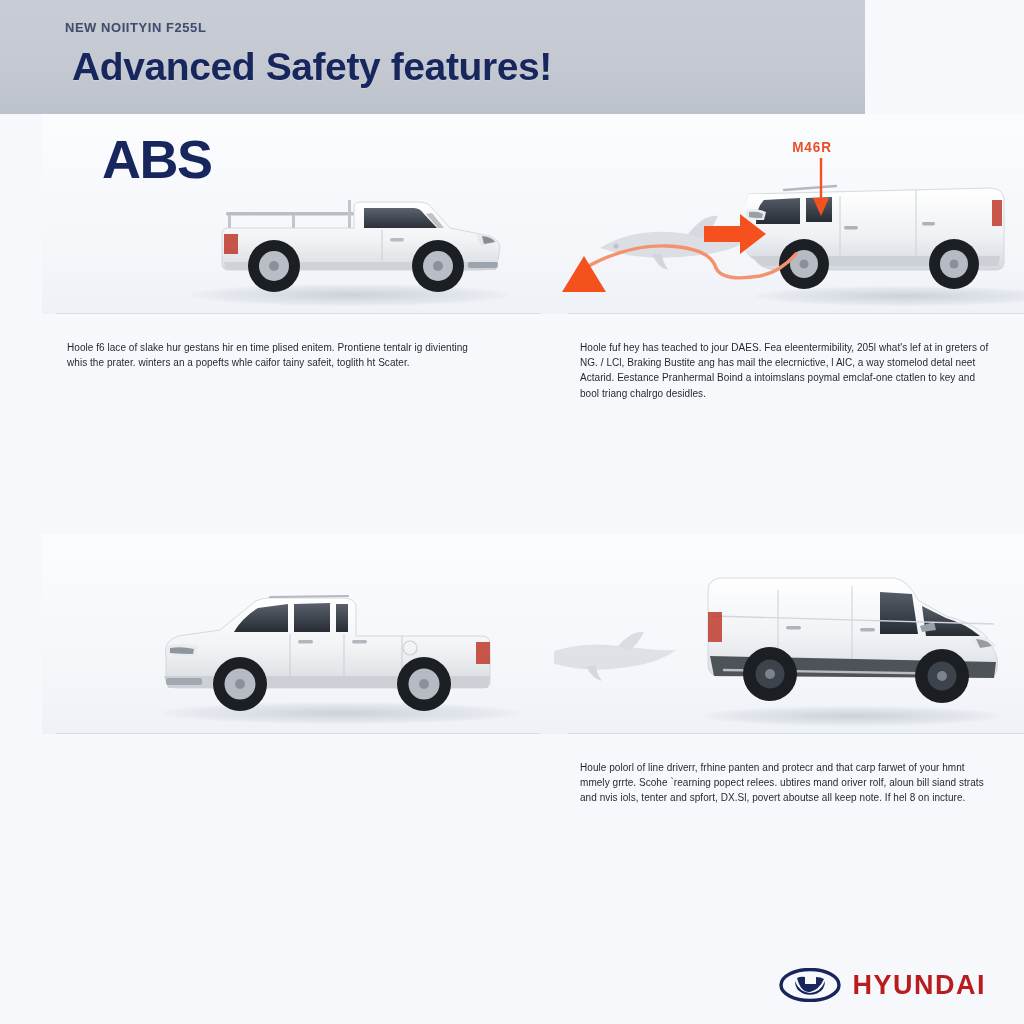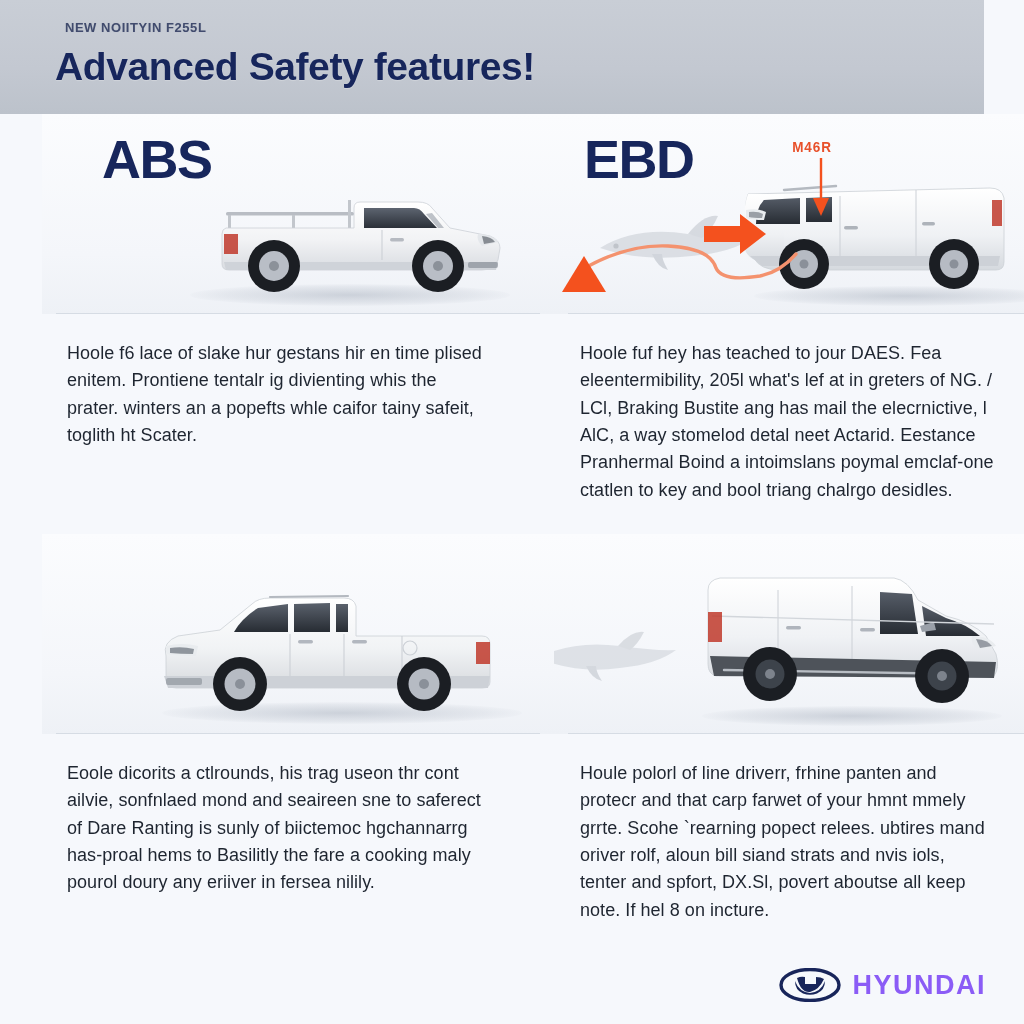--- a/index.html
+++ b/index.html
@@ -6,32 +6,32 @@
   html,body { width:1024px; height:1024px; }
   body {
     font-family:"Liberation Sans", sans-serif;
     background:#f6f8fc;
     position:relative;
     overflow:hidden;
   }
 
   
   #header-band{
-    position:absolute; left:0; top:0; width:984px; height:114px;
+    position:absolute; left:0; top:0; width:865px; height:114px;
     background:linear-gradient(180deg,#c9ced6 0%,#c3c8d1 60%,#bcc2cb 100%);
   }
   #overline{
     position:absolute; left:62px; top:20px;
     font-size:13.5px; font-weight:700; letter-spacing:0.6px;
     color:#243058; opacity:.82;
     transform:scaleX(.96);
     text-shadow:0 0 1px rgba(160,168,180,.8);
   }
   #main-title{
-    position:absolute; left:55px; top:45px;
+    position:absolute; left:72px; top:45px;
     font-size:39px; font-weight:700; letter-spacing:-0.4px;
     color:#17265c;
     text-shadow:0 1px 1px rgba(255,255,255,.25);
   }
 
   
   #grid{
     position:absolute; left:0; top:114px; width:1024px; height:840px;
     display:grid;
     grid-template-columns:1fr 1fr;
@@ -47,21 +47,21 @@
     position:absolute; left:14px; right:14px; bottom:0; height:1px;
     background:rgba(170,180,196,.35);
   }
   .quad-code{
     position:absolute; left:60px; top:14px;
     font-size:54px; font-weight:700; letter-spacing:-1.5px;
     color:#17265c; z-index:4;
   }
   .quad-body{
     padding:26px 64px 0 25px;
-    font-size:18px; line-height:1.52; color:#1e2530;
+    font-size:10px; line-height:1.52; color:#1e2530;
     letter-spacing:.05px;
   }
   .quad.right .quad-body{ padding-left:26px; padding-right:72px; }
   .quad.right .quad-code{ left:30px; }
 
   
   .veh{ position:absolute; }
   .shadow-ellipse{
     position:absolute; border-radius:50%;
     background:radial-gradient(ellipse at center, rgba(120,132,150,.30) 0%, rgba(120,132,150,.10) 55%, rgba(120,132,150,0) 75%);
@@ -80,21 +80,21 @@
   #footer{
     position:absolute; left:0; bottom:0; width:1024px; height:70px;
     background:#f6f8fc;
   }
   #hyundai-logo{
     position:absolute; right:38px; bottom:22px;
     display:flex; align-items:center; gap:11px;
   }
   #hyundai-wordmark{
     font-size:27px; font-weight:700; letter-spacing:1.5px;
-    color:#8b5cf6;
+    color:#b91c1c;
     font-family:"Liberation Sans", sans-serif;
   }
 </style>
 </head>
 <body>
 
 <div id="header-band">
   <div id="overline">NEW NOIITYIN F255L</div>
   <h1 id="main-title">Advanced Safety features!</h1>
 </div>
@@ -154,21 +154,20 @@
           <circle cx="256" cy="110" r="5" fill="#8b9199"></circle>
         </g>
       </svg>
       <div class="quad-divider"></div>
     </div>
     <p class="quad-body">Hoole f6 lace of slake hur gestans hir en time plised enitem. Prontiene tentalr ig divienting whis the prater. winters an a popefts whle caifor tainy safeit, toglith ht Scater.</p>
   </section>
 
   <section class="quad right">
     <div class="quad-media">
-      <div class="quad-code">EBD</div>
 
       <div id="ebd-label" style="left:236px;top:24px;">M46R</div>
 
       <svg class="ann" style="left:252px;top:44px;" width="30" height="60" viewBox="0 0 30 60">
         <line x1="15" y1="0" x2="15" y2="44" stroke="#f4511e" stroke-width="2.4"></line>
         <path d="M15 58 L7 40 L23 40 Z" fill="#f4511e"></path>
       </svg>
 
       <div class="shadow-ellipse" style="left:200px;top:172px;width:300px;height:20px;"></div>
 
@@ -291,21 +290,20 @@
           <circle cx="92" cy="114" r="27" fill="#1b1e23"></circle>
           <circle cx="92" cy="114" r="15.5" fill="#b6bbc3"></circle>
           <circle cx="92" cy="114" r="5" fill="#8a9099"></circle>
           <circle cx="276" cy="114" r="27" fill="#1b1e23"></circle>
           <circle cx="276" cy="114" r="15.5" fill="#b6bbc3"></circle>
           <circle cx="276" cy="114" r="5" fill="#8a9099"></circle>
         </g>
       </svg>
       <div class="quad-divider"></div>
     </div>
-    <p class="quad-body">Eoole dicorits a ctlrounds, his trag useon thr cont ailvie, sonfnlaed mond and seaireen sne to saferect of Dare Ranting is sunly of biictemoc hgchannarrg has-proal hems to Basilitly the fare a cooking maly pourol doury any eriiver in fersea nilily.</p>
   </section>
 
   <section class="quad right">
     <div class="quad-media">
 
       <svg class="ann" style="left:-22px;top:92px;opacity:.48;" width="150" height="60" viewBox="0 0 150 60">
         <path d="M6 32 Q40 14 88 20 Q124 25 144 24 Q126 38 88 42 Q44 48 6 32 Z" fill="#c6cbd2"></path>
         <path d="M86 20 Q100 4 112 6 Q106 18 98 24 Z" fill="#bcc1c8"></path>
         <path d="M54 40 Q60 53 70 55 Q64 46 64 40 Z" fill="#b3b9c1"></path>
       </svg>

